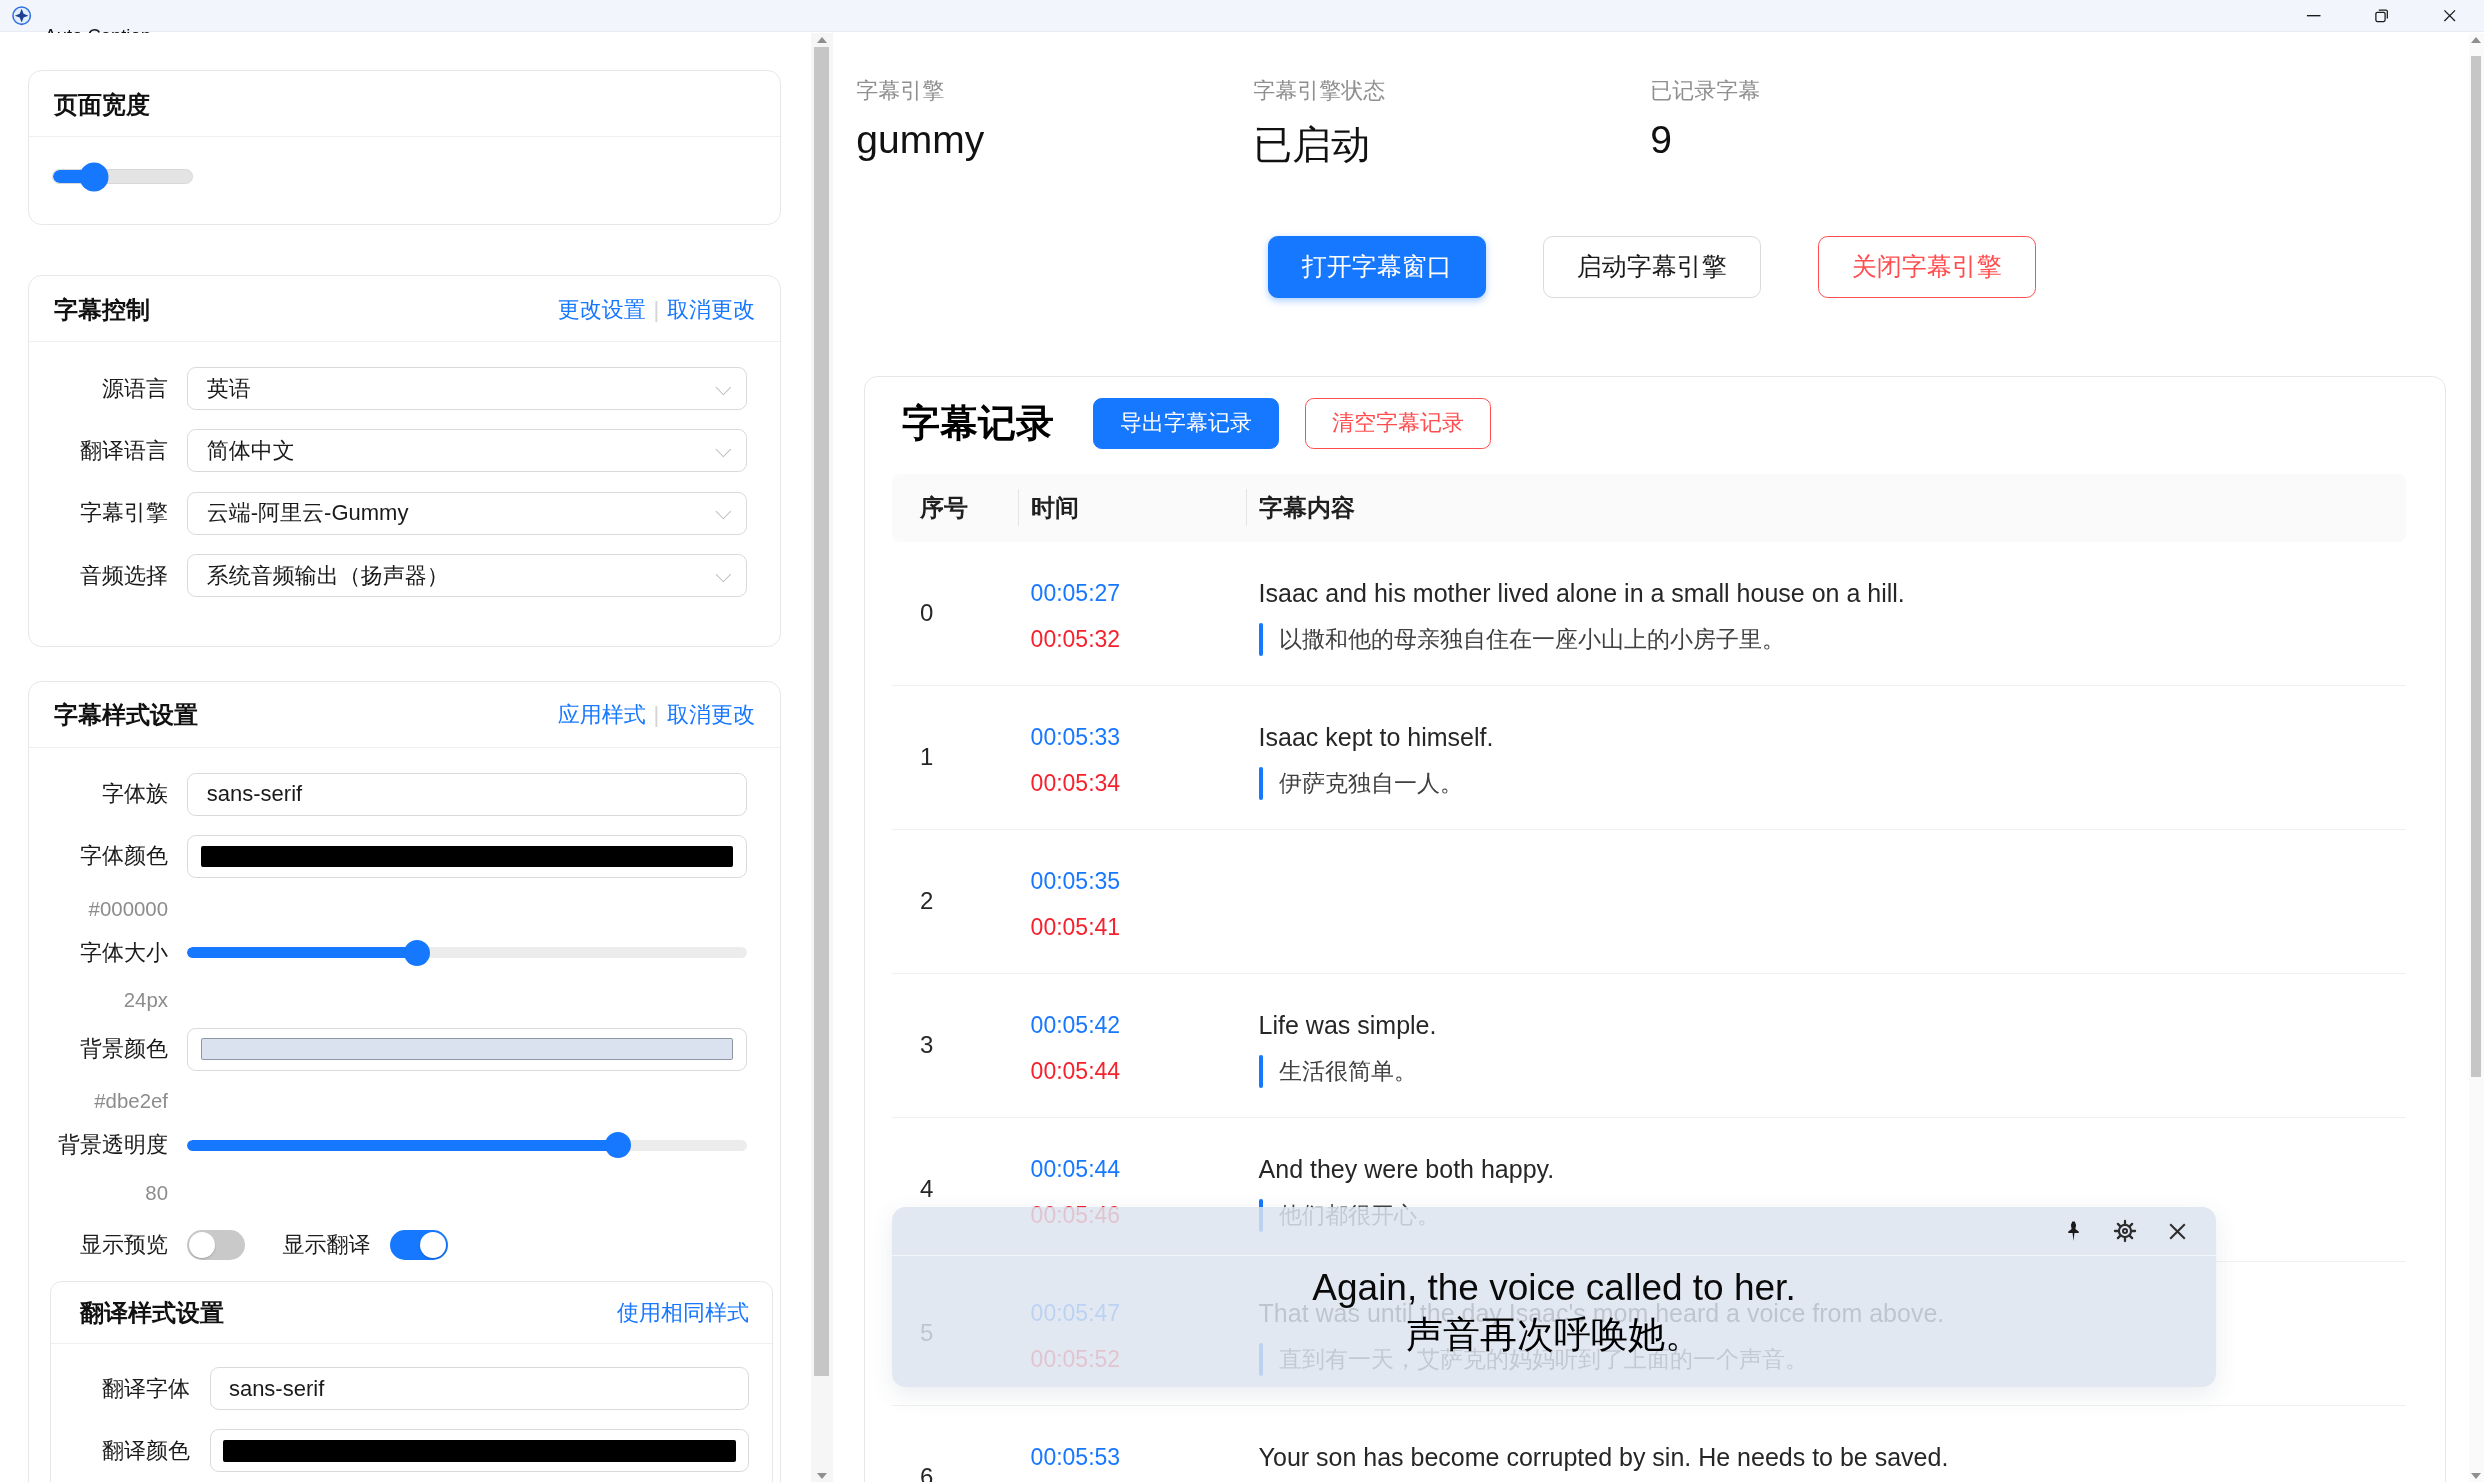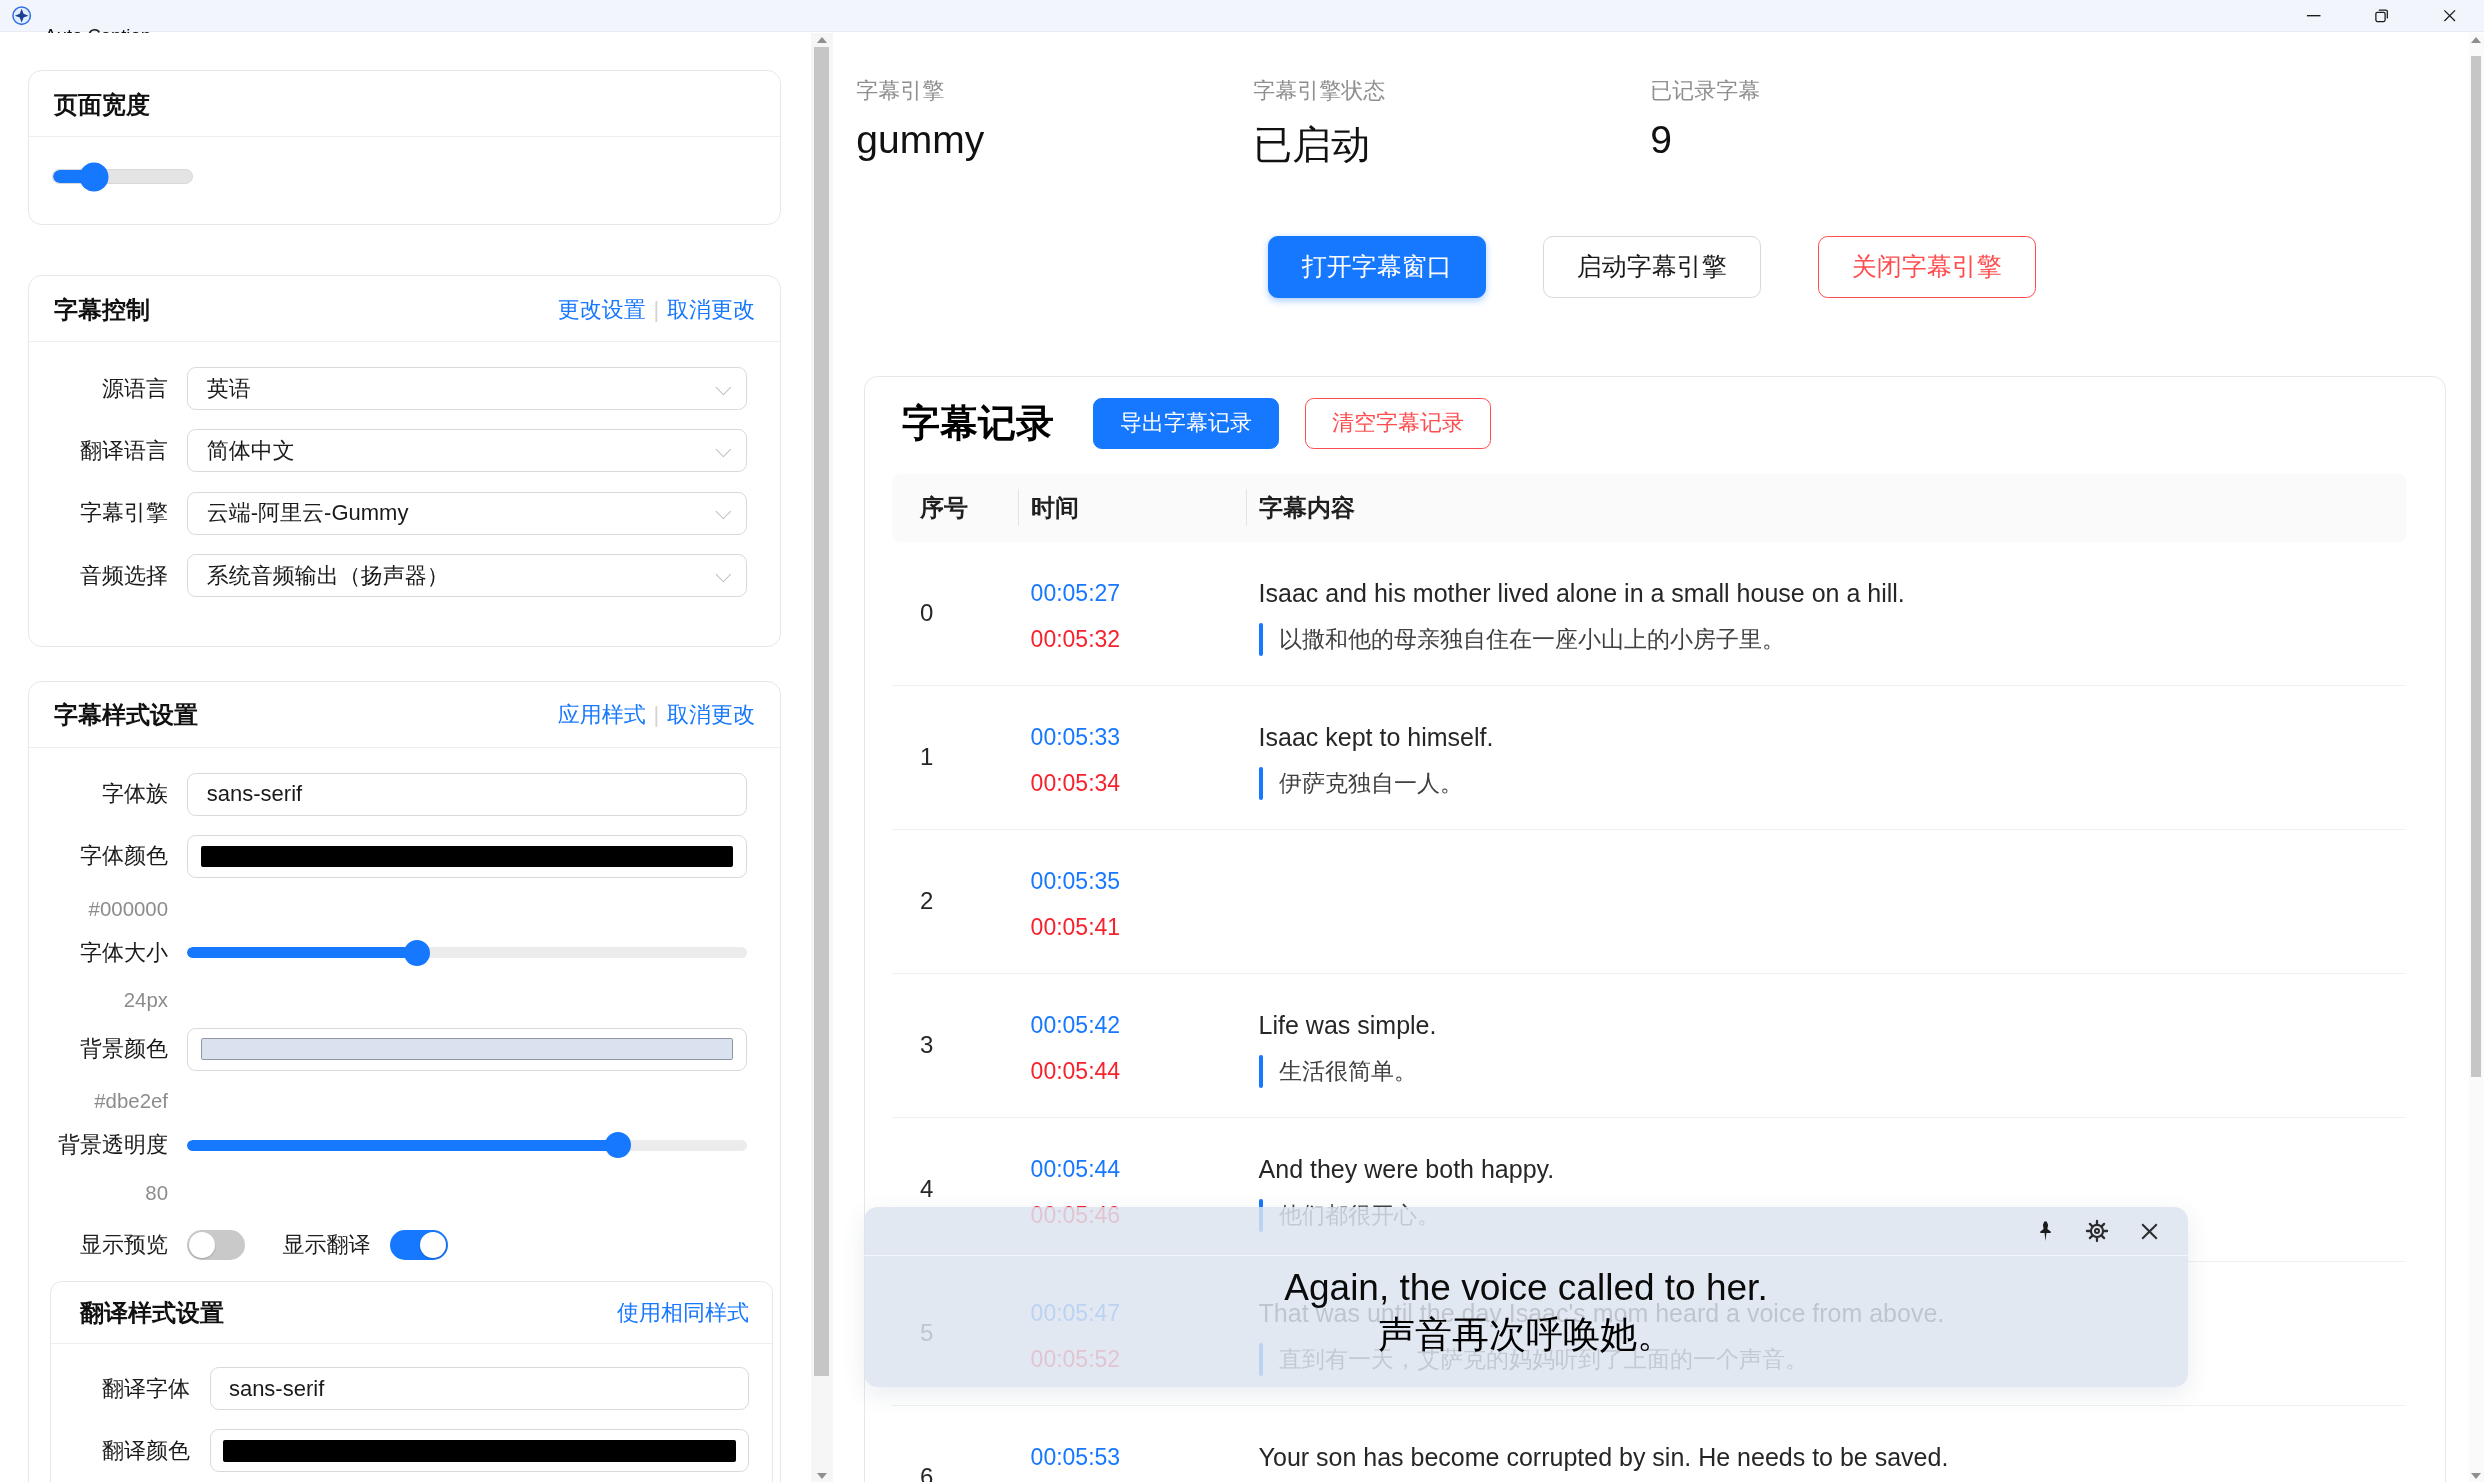--- a/index.html
+++ b/index.html
@@ -121,21 +121,21 @@
   .cell-time { padding:35px 0 0 12.6px; }
   .t-start { font-size:23px; color:#1677ff; line-height:33px; }
   .t-end { font-size:23px; color:#f5222d; line-height:33px; margin-top:13.6px; }
   .cell-content { padding:35px 19.4px 0 12.6px; }
   .en-line { font-size:25px; color:#262626; line-height:33px; }
   .zh-line { display:flex; align-items:center; margin-top:13.6px; min-height:33px; }
   .zh-bar { width:4.9px; height:33px; background:#1677ff; border-radius:1.9px; flex:none; }
   .zh-text { font-size:23px; color:#404040; margin-left:15.5px; line-height:33px; }
 
   
-  .overlay { position:absolute; left:864px; top:1207px; width:1324px; height:180px;
+  .overlay { position:absolute; left:892px; top:1207px; width:1324px; height:180px;
     background:rgba(220,227,240,0.84); border-radius:13.6px; box-shadow:0 7.8px 23px rgba(60,80,120,.10); z-index:5; }
   .ov-head { height:49px; display:flex; align-items:center; justify-content:flex-end; gap:22px;
     padding-right:24px; border-bottom:1px solid rgba(255,255,255,0.6); }
   .ov-icon { width:30px; height:30px; display:flex; align-items:center; justify-content:center; cursor:pointer; }
   .ov-body { text-align:center; padding-top:8.7px; }
   .ov-en { font-size:37px; color:#0a0a0a; line-height:45px; }
   .ov-zh { font-size:37px; font-weight:500; color:#000; line-height:50px; }
 </style>
 </head>
 <body>

